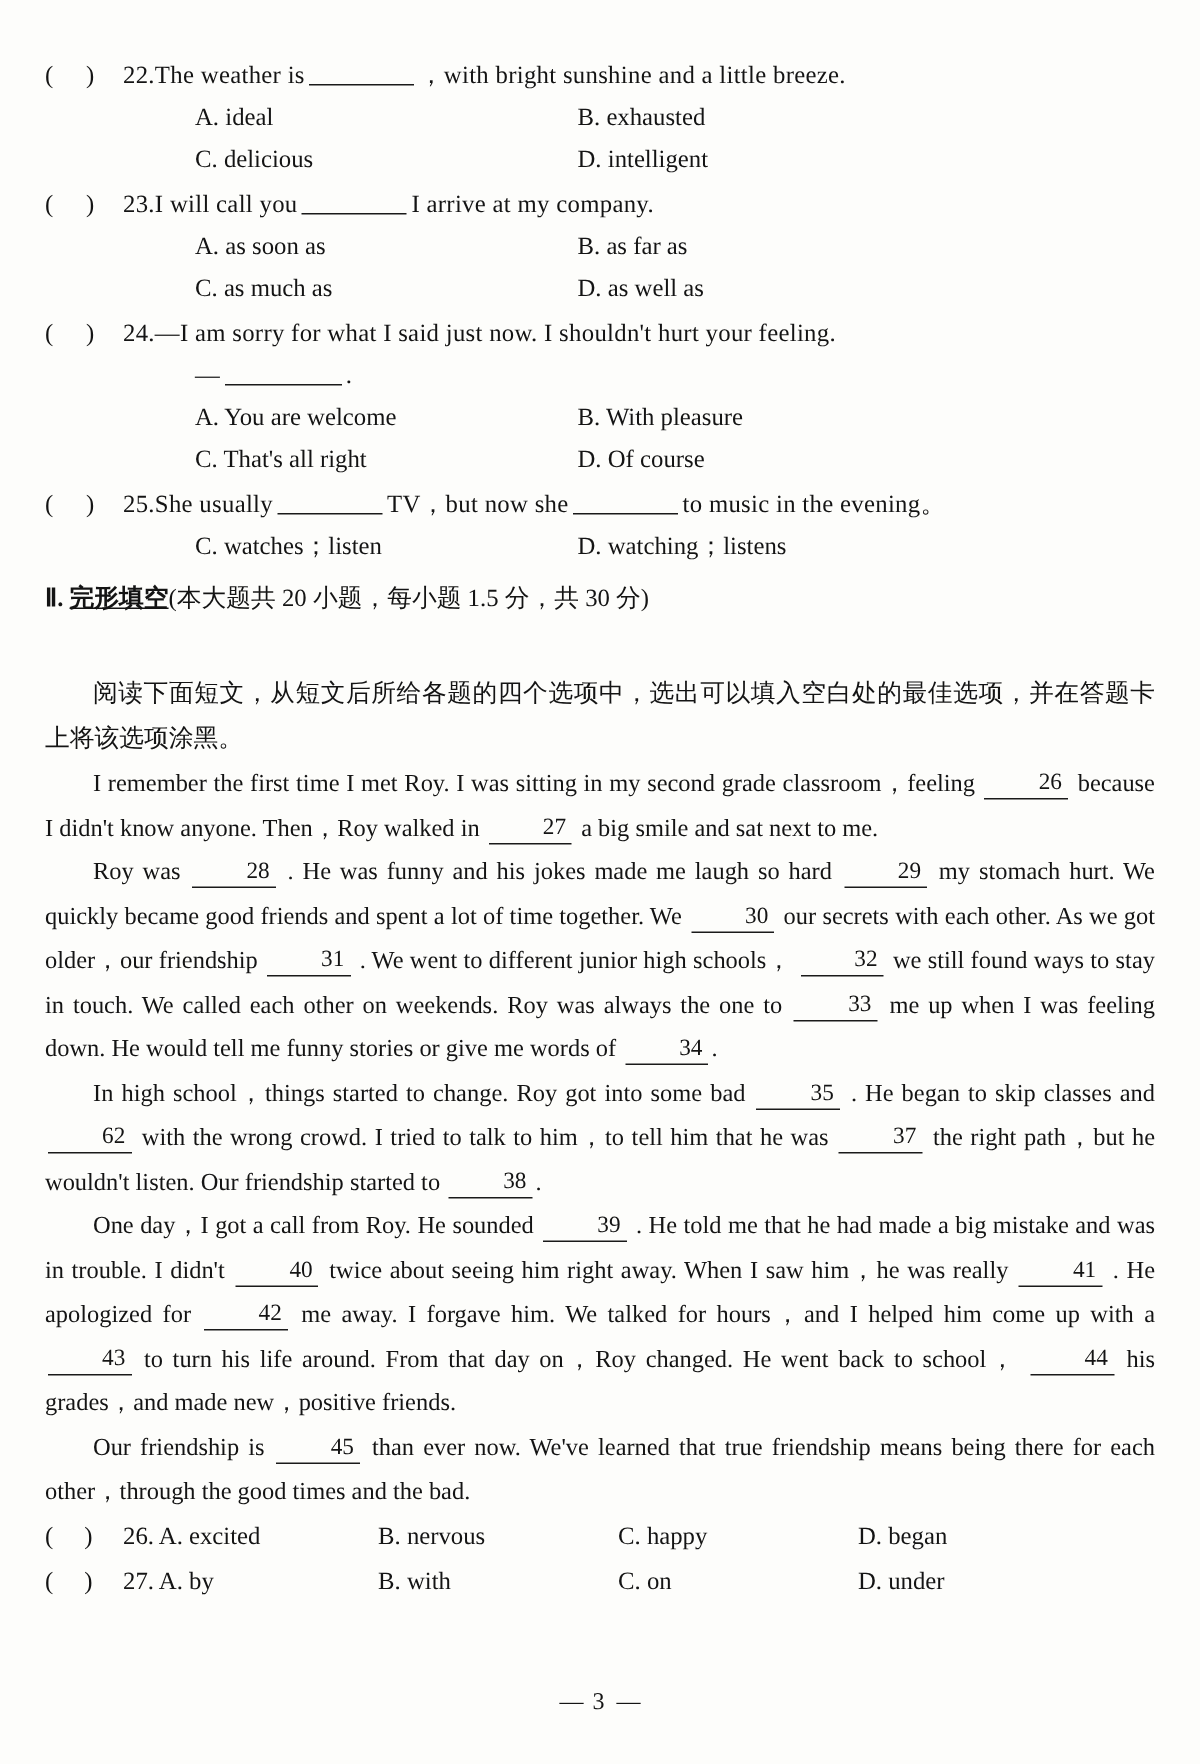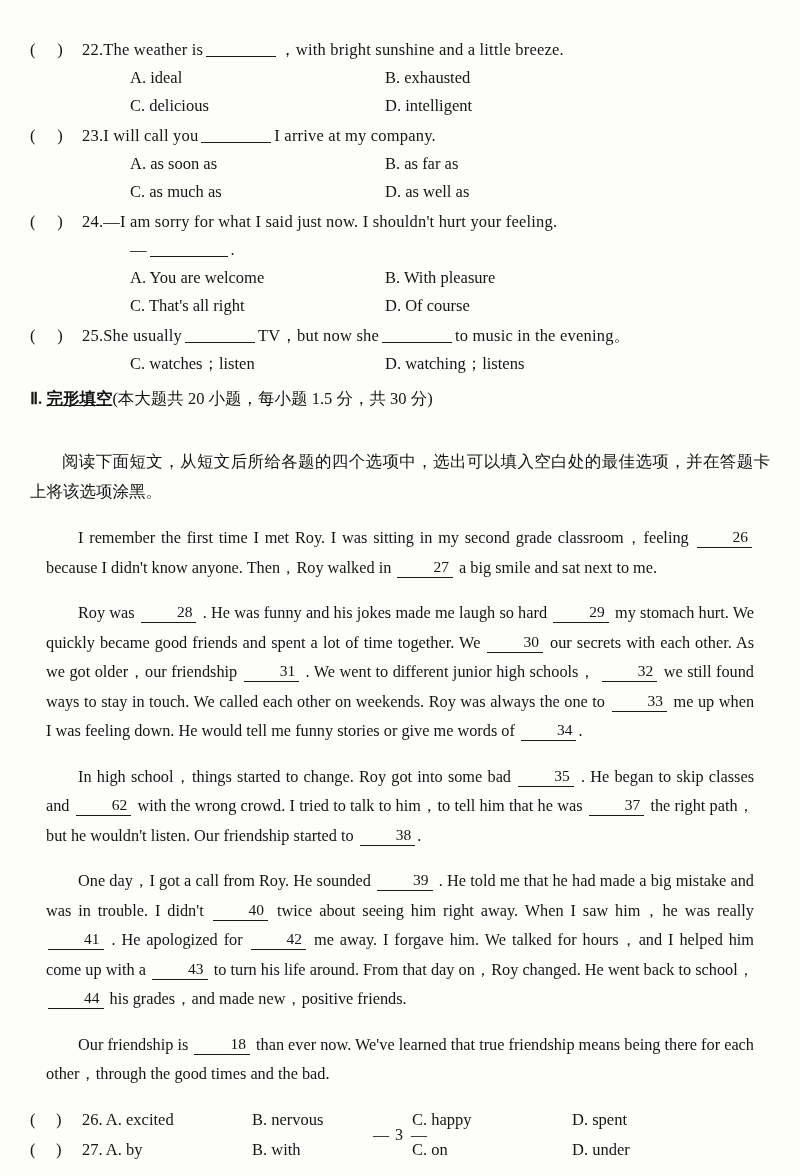--- a/index.html
+++ b/index.html
@@ -101,21 +101,21 @@
   .instr {
     font-size: 16.5px;
     line-height: 30px;
     text-indent: 32px;
     text-align: justify;
     margin-top: 33px;
   }
 
   
   .passage p {
-    margin: 16px;
+    margin: 0;
     font-size: 16.3px;
     line-height: 29.5px;
     text-align: justify;
     text-indent: 32px;
     text-justify: inter-word;
   }
   .nb {
     display: inline-block;
     border-bottom: 1.4px solid #1a1a1a;
     text-align: center;
@@ -275,31 +275,31 @@
         <span>. He apologized for</span>
         <span class="nb">42</span>
         <span>me away. I forgave him. We talked for hours，and I helped him come up with a</span>
         <span class="nb">43</span>
         <span>to turn his life around. From that day on，Roy changed. He went back to school，</span>
         <span class="nb">44</span>
         <span>his grades，and made new，positive friends.</span>
       </p>
       <p>
         <span>Our friendship is</span>
-        <span class="nb">18</span>
+        <span class="nb">45</span>
         <span>than ever now. We've learned that true friendship means being there for each other，through the good times and the bad.</span>
       </p>
     </div>
 
     <div class="bottom-q">
       <span class="paren">(&nbsp;&nbsp;&nbsp;&nbsp;&nbsp;)</span>
       <span class="cell-a"><span>26.</span> <span>A. excited</span></span>
       <span class="cell">B. nervous</span>
       <span class="cell">C. happy</span>
-      <span class="cell-last">D. spent</span>
+      <span class="cell-last">D. began</span>
     </div>
     <div class="bottom-q">
       <span class="paren">(&nbsp;&nbsp;&nbsp;&nbsp;&nbsp;)</span>
       <span class="cell-a"><span>27.</span> <span>A. by</span></span>
       <span class="cell">B. with</span>
       <span class="cell">C. on</span>
       <span class="cell-last">D. under</span>
     </div>
 
   </div>

